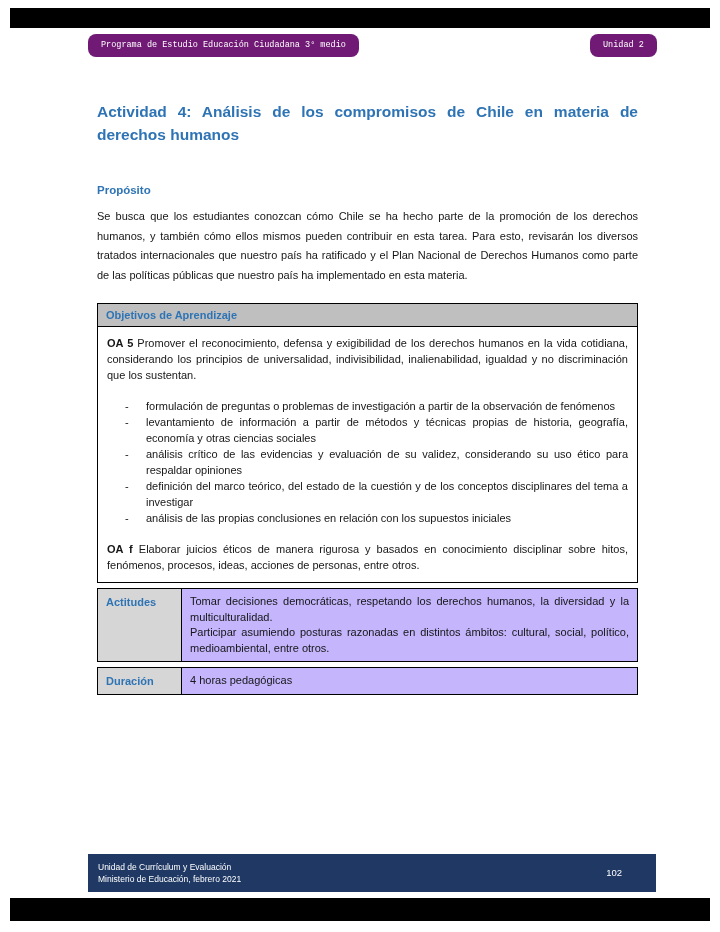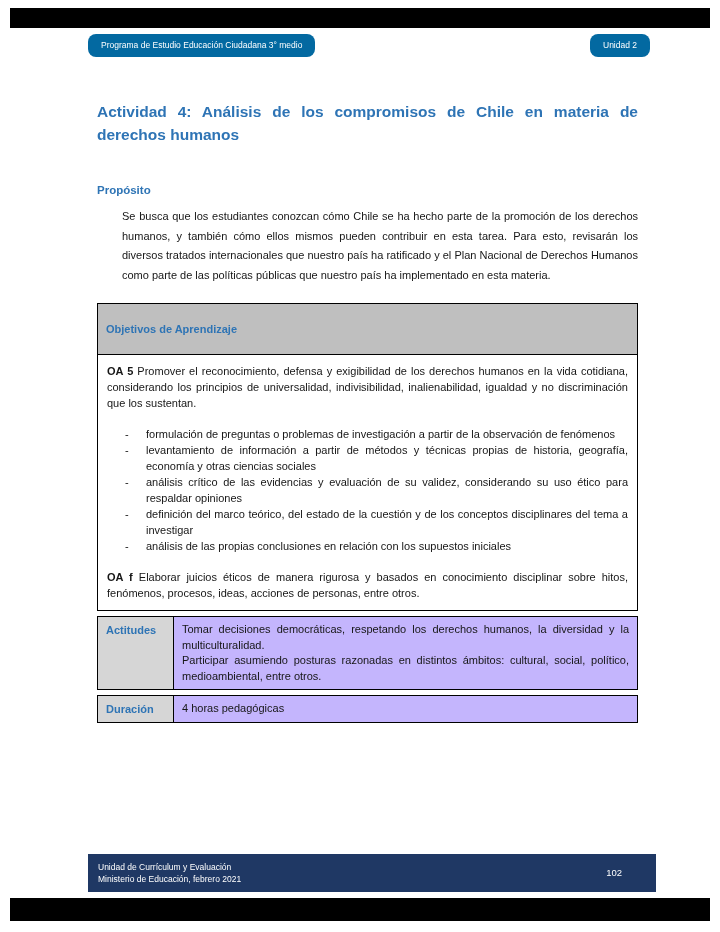--- a/index.html
+++ b/index.html
@@ -12,63 +12,64 @@
     overflow: hidden;
   }
   .edge-bar {
     position: absolute; left: 10px; width: 700px; background: #000000;
   }
   .edge-bar.top { top: 8px; height: 20px; }
   .edge-bar.bottom { top: 898px; height: 23px; }
 
   .badge {
     position: absolute; top: 34px;
-    background: #0369a1; color: #ffffff;
+    background: #701a75; color: #ffffff;
     font-size: 8.5px; line-height: 13px;
     padding: 5px 13px; border-radius: 8px;
     white-space: nowrap;
+    font-family: Liberation Mono, monospace;
   }
   .badge.left { left: 88px; }
   .badge.right { left: 590px; text-align: center; }
 
   .content { position: absolute; left: 97px; top: 100px; width: 541px; }
 
   .title {
     color: #2e74b5; font-size: 15.5px; font-weight: bold;
     line-height: 23px; text-align: justify;
   }
   .proposito-heading {
     color: #2e74b5; font-size: 11.5px; font-weight: bold;
     margin-top: 38px;
   }
   .intro {
     margin-top: 11px; font-size: 11px; line-height: 19.5px;
-    text-align: justify; color: #161616; margin-left: 25px;
+    text-align: justify; color: #161616;
   }
 
   .tbl { margin-top: 18px; font-size: 11px; color: #161616; }
   .tbl-header {
     background: #bfbfbf; border: 1px solid #000000;
     color: #2e74b5; font-weight: bold;
-    padding: 18px 8px; line-height: 14px;
+    padding: 4px 8px; line-height: 14px;
   }
   .tbl-body {
     border: 1px solid #000000; margin-top: -1px;
     background: #ffffff; padding: 8px 9px 9px 9px;
   }
   .oa-par { text-align: justify; line-height: 16px; }
   .oa-par.gap-after { margin-bottom: 15px; }
   .dash-list { padding-left: 18px; margin-bottom: 15px; }
   .dash-item { display: flex; line-height: 16px; }
   .dash-item .dash { width: 21px; flex: none; }
   .dash-item .dash-text { flex: 1; text-align: justify; }
 
   .tbl-row { display: flex; margin-top: 5px; }
   .cell-label {
-    width: 77px; flex: none;
+    width: 85px; flex: none;
     background: #d6d6d6; border: 1px solid #000000;
     color: #2e74b5; font-weight: bold;
     padding: 6px 8px; line-height: 14px;
   }
   .cell-value {
     flex: 1; margin-left: -1px;
     background: #c4b5fd; border: 1px solid #000000;
     padding: 5px 8px; line-height: 15.5px;
   }
   .cell-value .just { text-align: justify; }

